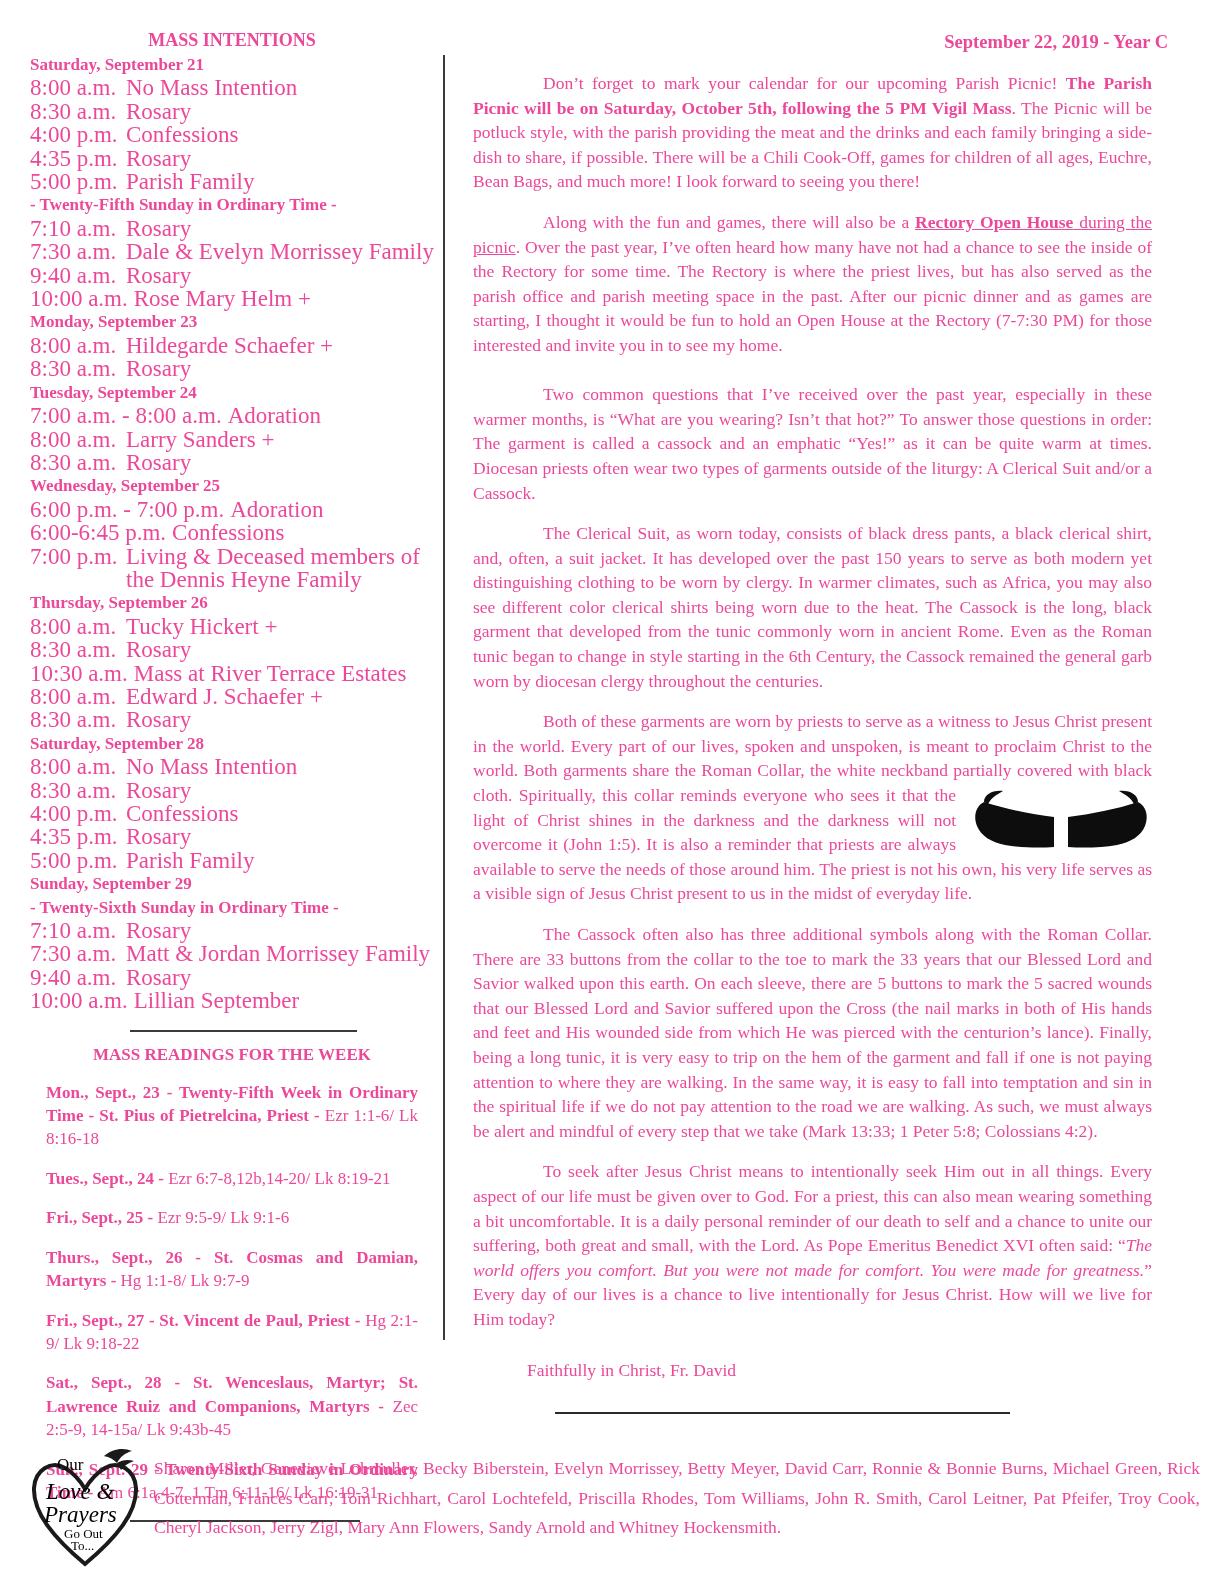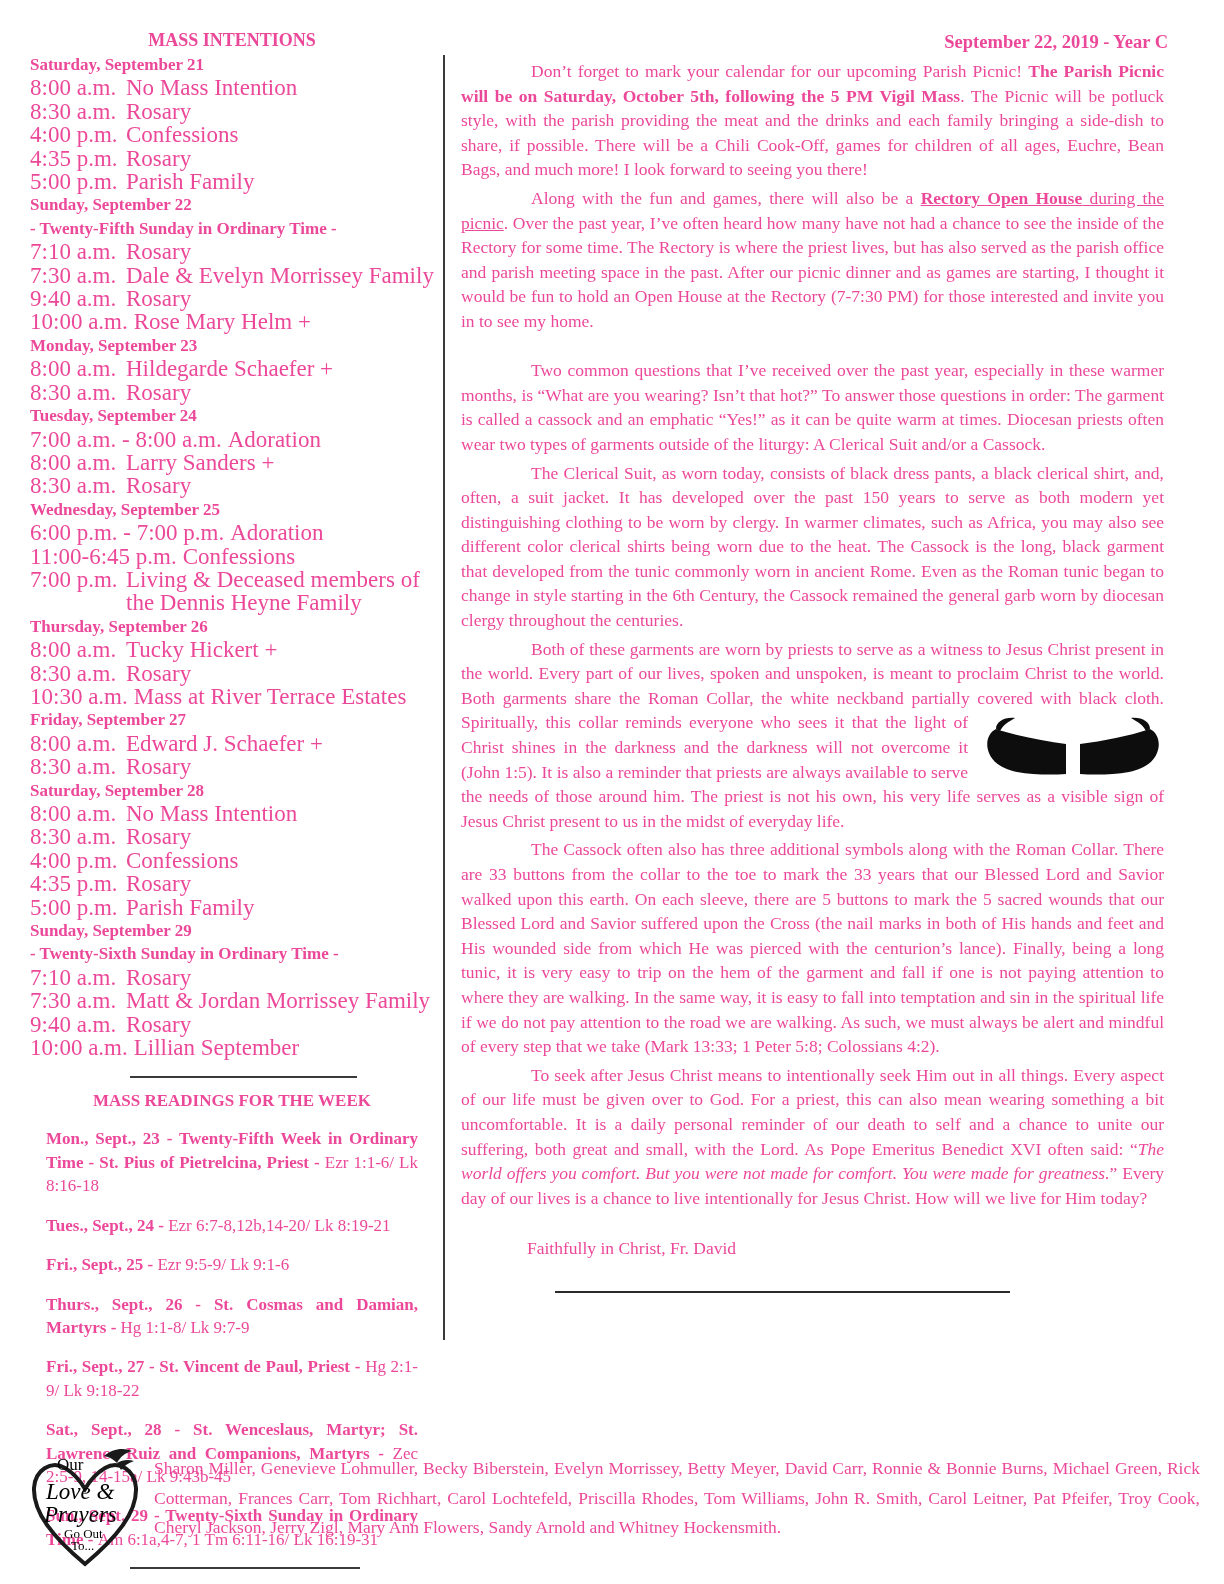--- a/index.html
+++ b/index.html
@@ -19,21 +19,21 @@
   .reading{margin:16px;font-size:17px;line-height:23.4px;text-align:justify;}
   .rule-left2{width:230px;margin:12px 0 0 100px;}
 
   
   .divider-v{position:absolute;left:443px;top:55px;width:2px;height:1285px;background:#3a3a3a;}
 
   
   .right-col{position:absolute;left:457px;top:30px;width:711px;}
   .rc-title{font-size:19.5px;font-weight:bold;text-align:center;margin:0;line-height:26px;}
   .rc-subtitle{font-size:18.5px;font-weight:bold;text-align:right;margin:0 0 1px 0;line-height:25px;}
-  .para{font-size:17.5px;line-height:24.6px;text-align:justify;margin:4px;text-indent:70px;}
+  .para{font-size:17.5px;line-height:24.6px;text-align:justify;margin:16px;text-indent:70px;}
   .para.gap{margin-top:24.6px;}
   .seg-bold{font-weight:bold;}
   .seg-boldu{font-weight:bold;text-decoration:underline;}
   .seg-underline{text-decoration:underline;}
   .seg-italic{font-style:italic;}
   .collar-float{float:right;width:182px;height:62px;margin:5px 0 4px 14px;}
   .collar-float svg{display:block;width:100%;height:100%;}
   .sig{font-size:17.5px;line-height:24.6px;margin:26px 0 0 0;padding-left:70px;}
   .rule-right{width:455px;margin:30px 0 0 98px;border:none;border-top:2.5px solid #2a2a2a;}
 
@@ -64,21 +64,20 @@
           <span class="sched-desc">Confessions</span>
         </div>
         <div class="sched-row">
           <span class="sched-time">4:35 p.m.</span>
           <span class="sched-desc">Rosary</span>
         </div>
         <div class="sched-row">
           <span class="sched-time">5:00 p.m.</span>
           <span class="sched-desc">Parish Family</span>
         </div>
-        <div class="sched-day">Sunday, September 22</div>
         <div class="sched-subday">- Twenty-Fifth Sunday in Ordinary Time -</div>
         <div class="sched-row">
           <span class="sched-time">7:10 a.m.</span>
           <span class="sched-desc">Rosary</span>
         </div>
         <div class="sched-row">
           <span class="sched-time">7:30 a.m.</span>
           <span class="sched-desc">Dale &amp; Evelyn Morrissey Family</span>
         </div>
         <div class="sched-row">
@@ -110,41 +109,40 @@
         <div class="sched-row">
           <span class="sched-time">8:30 a.m.</span>
           <span class="sched-desc">Rosary</span>
         </div>
         <div class="sched-day">Wednesday, September 25</div>
         <div class="sched-row">
           <span class="sched-time">6:00 p.m. - 7:00 p.m.</span>
           <span class="sched-desc">Adoration</span>
         </div>
         <div class="sched-row">
-          <span class="sched-time">11:00-6:45 p.m.</span>
+          <span class="sched-time">6:00-6:45 p.m.</span>
           <span class="sched-desc">Confessions</span>
         </div>
         <div class="sched-row">
           <span class="sched-time">7:00 p.m.</span>
           <span class="sched-desc">Living &amp; Deceased members of the Dennis Heyne Family</span>
         </div>
         <div class="sched-day">Thursday, September 26</div>
         <div class="sched-row">
           <span class="sched-time">8:00 a.m.</span>
           <span class="sched-desc">Tucky Hickert +</span>
         </div>
         <div class="sched-row">
           <span class="sched-time">8:30 a.m.</span>
           <span class="sched-desc">Rosary</span>
         </div>
         <div class="sched-row">
           <span class="sched-time">10:30 a.m.</span>
           <span class="sched-desc">Mass at River Terrace Estates</span>
         </div>
-        <div class="sched-day">Friday, September 27</div>
         <div class="sched-row">
           <span class="sched-time">8:00 a.m.</span>
           <span class="sched-desc">Edward J. Schaefer +</span>
         </div>
         <div class="sched-row">
           <span class="sched-time">8:30 a.m.</span>
           <span class="sched-desc">Rosary</span>
         </div>
         <div class="sched-day">Saturday, September 28</div>
         <div class="sched-row">

